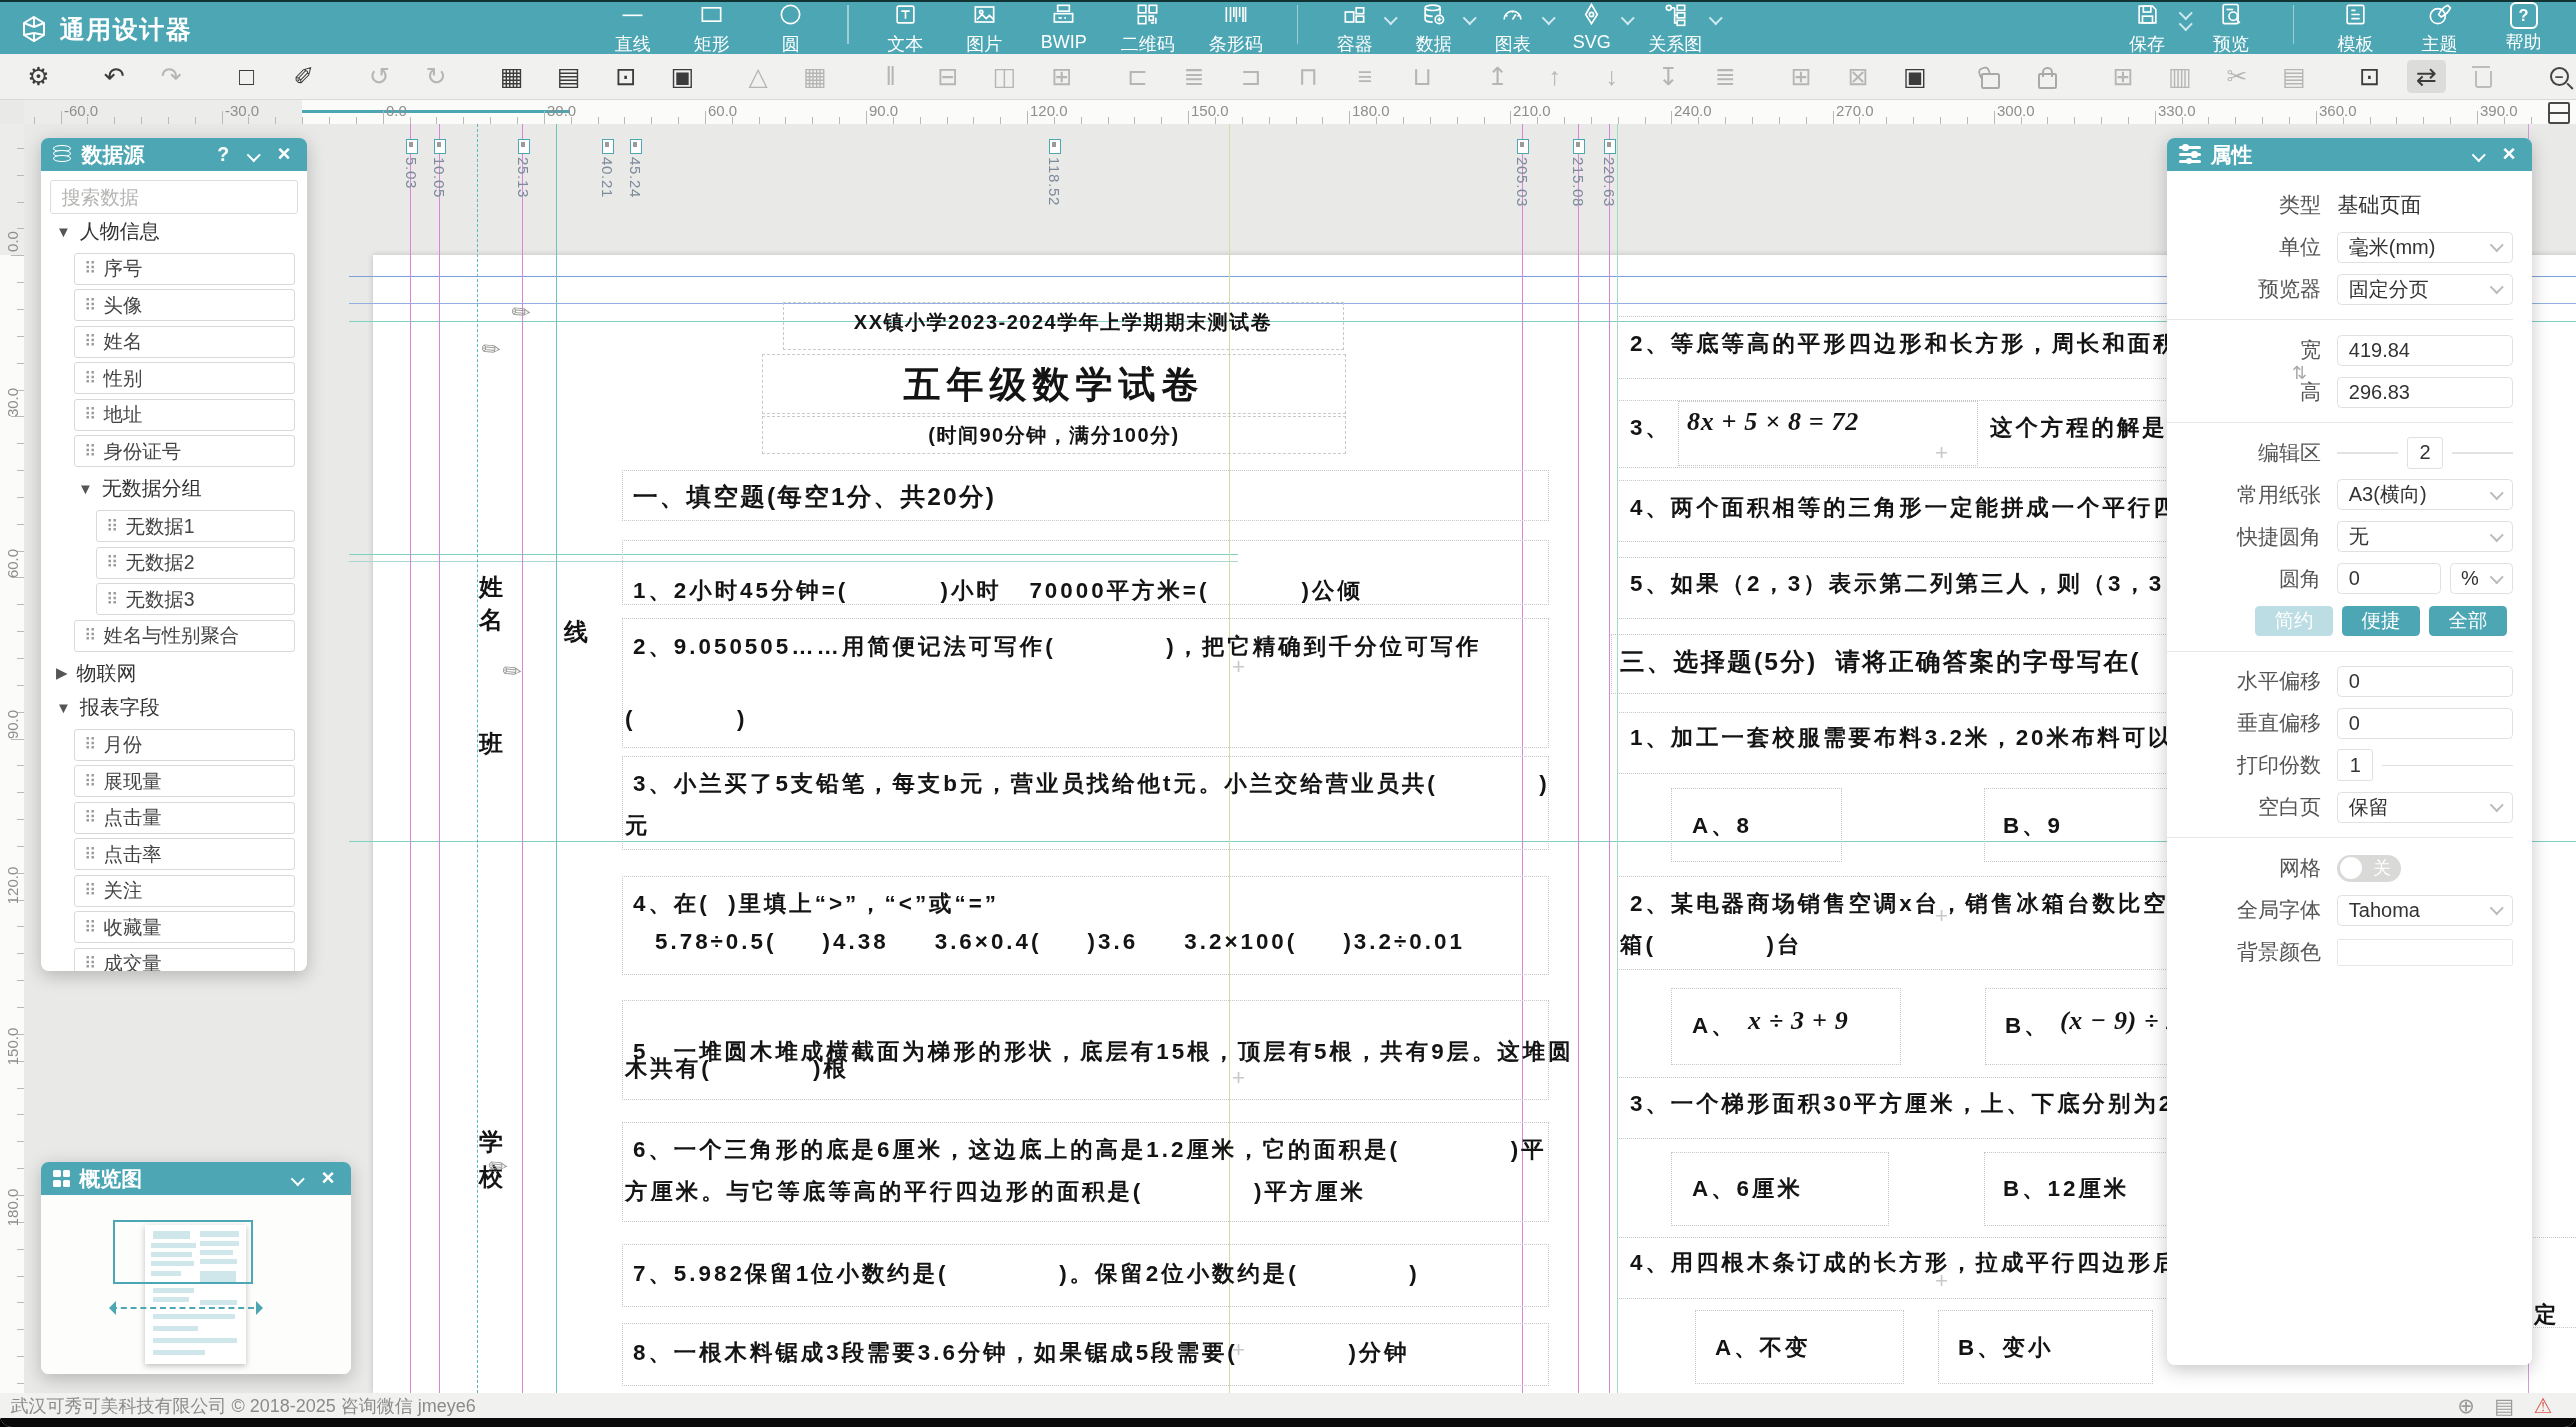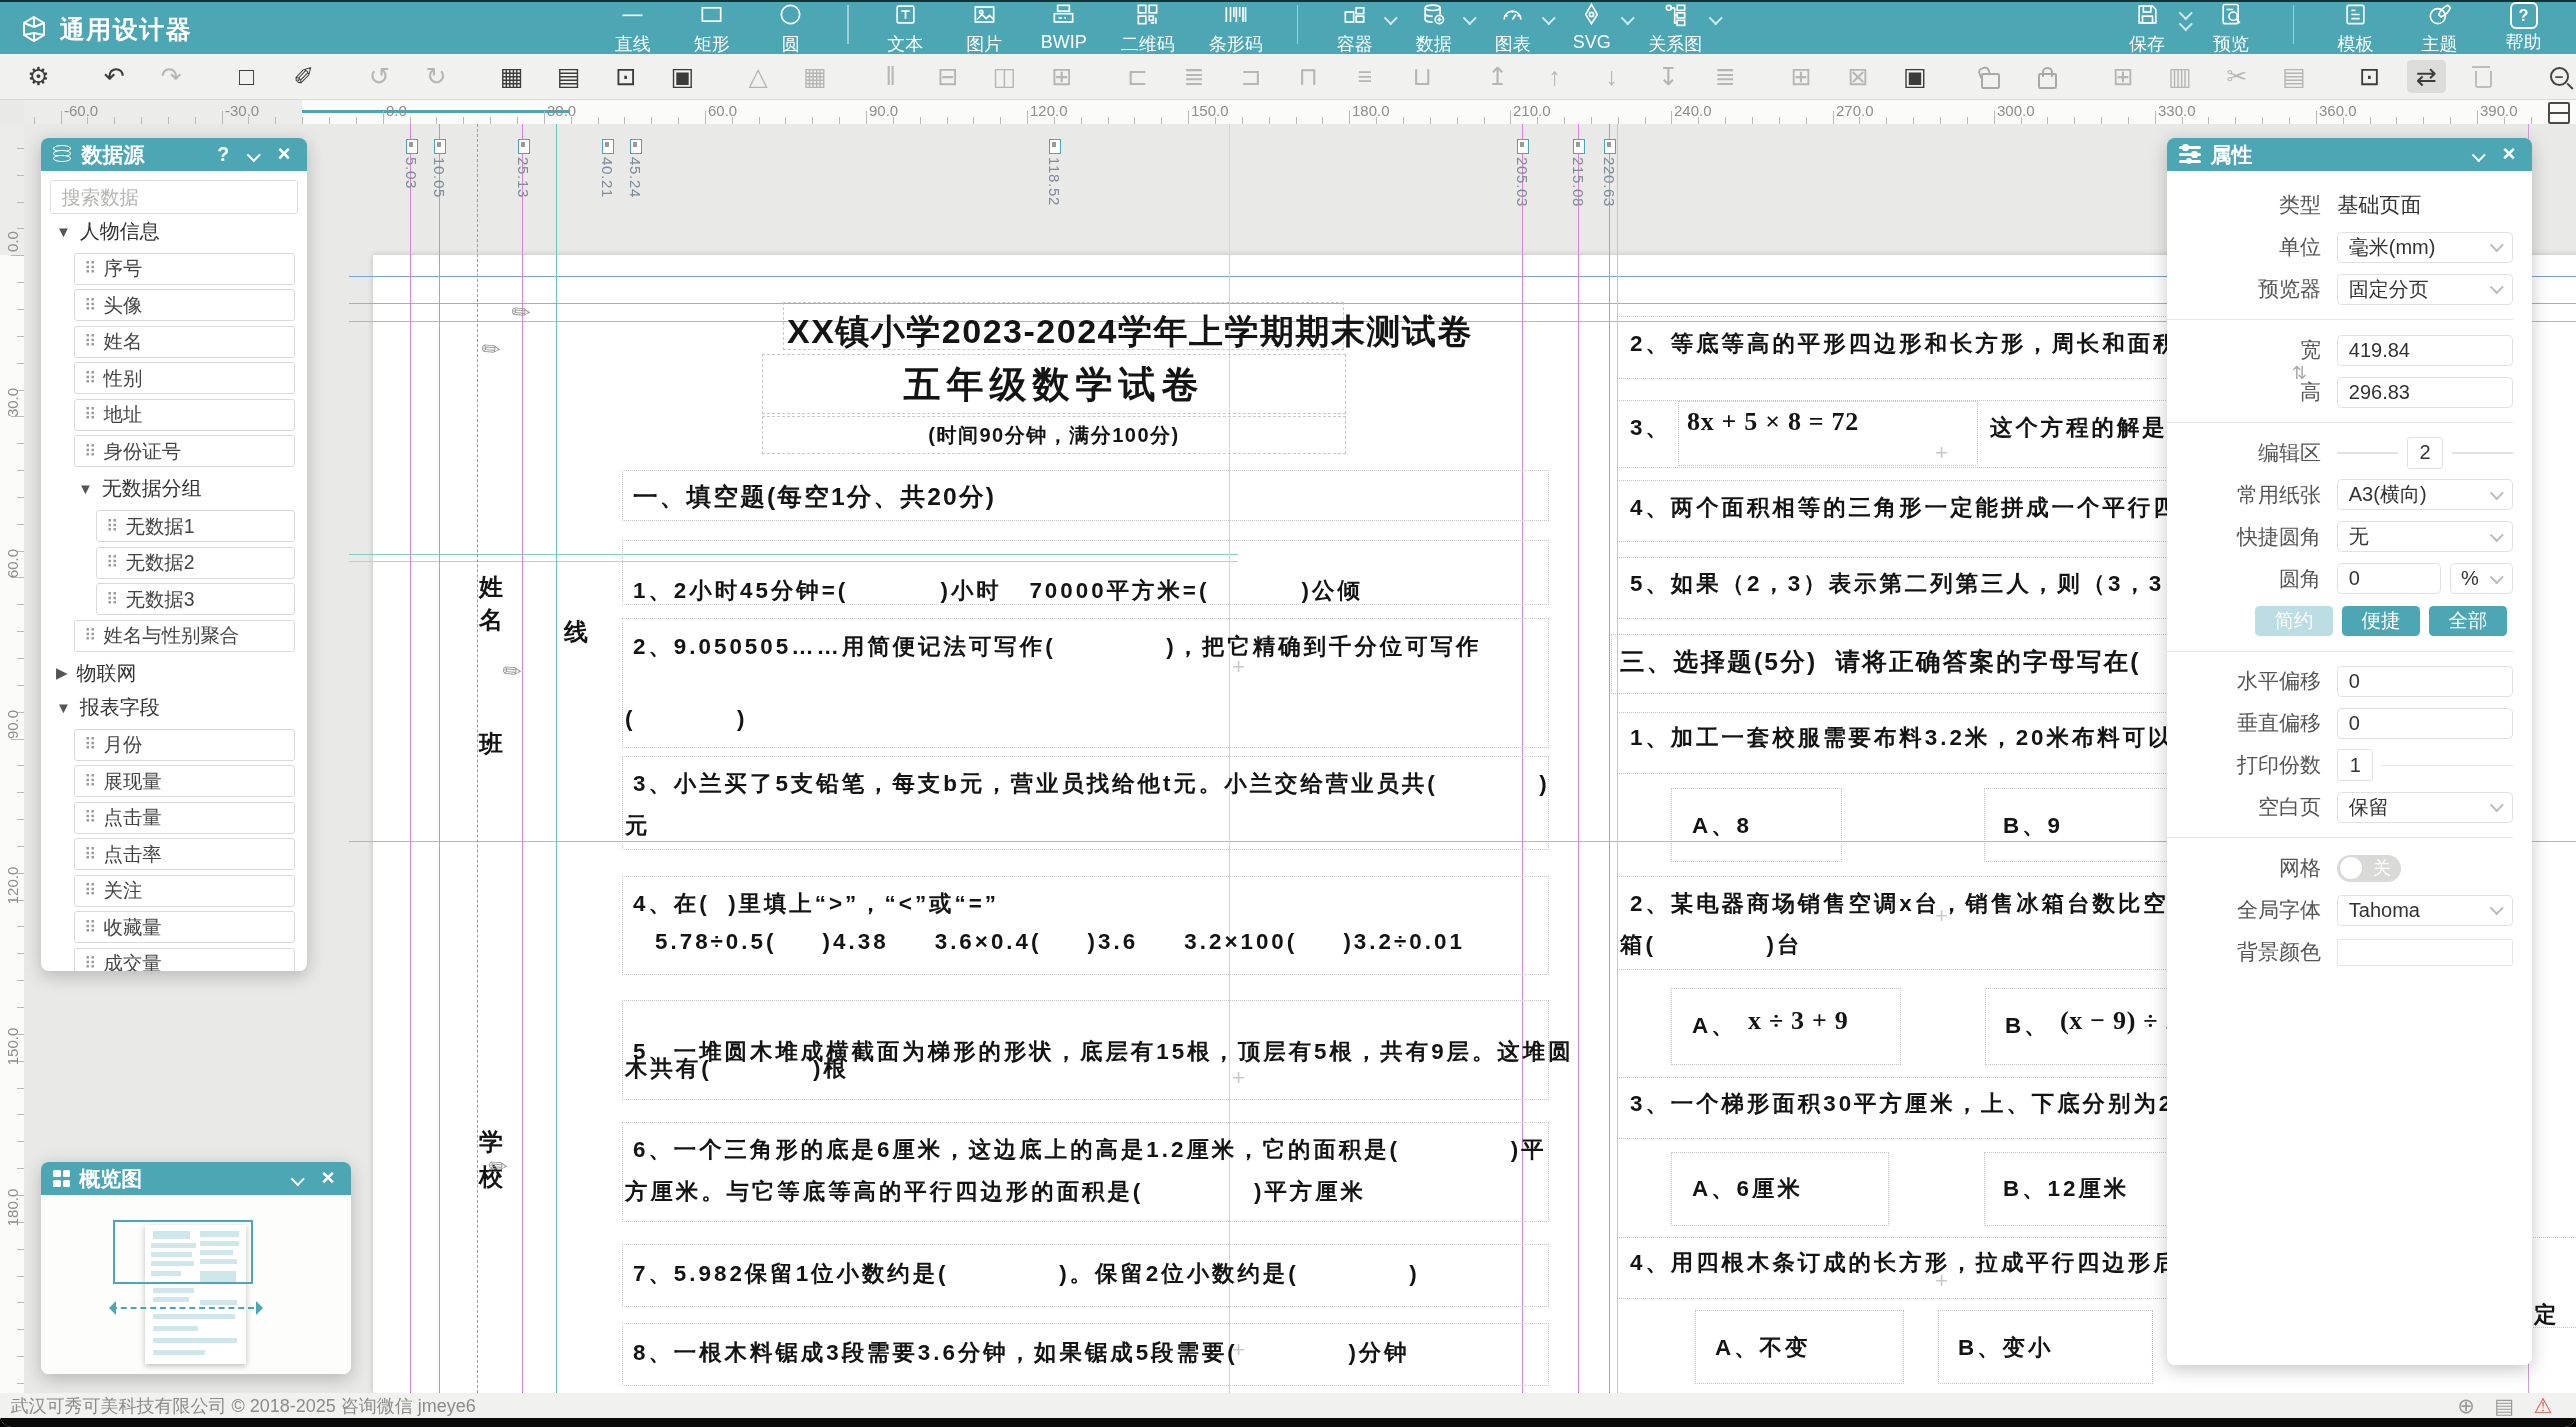--- a/index.html
+++ b/index.html
@@ -39,26 +39,26 @@
   .lblh{position:absolute;top:1.5px;font-size:15px;color:#8e8e8c;}
   .ruler-v{position:absolute;left:0;top:124px;width:24px;height:1295px;background:#ececeb;z-index:30;overflow:hidden;}
   .ruler-v .doc{position:absolute;top:131px;bottom:0;left:0;right:0;background:#fbfbfa;}
   .tickv{position:absolute;right:0;height:0.7px;background:#b9b9b7;}
   .lblv{position:absolute;left:-10.4px;font-size:15px;color:#8e8e8c;transform:rotate(-90deg);transform-origin:center;width:45px;text-align:center;}
   .corner{position:absolute;right:6px;top:2.2px;width:18px;height:18px;border:2.2px solid #4a4a48;border-radius:2.2px;background:linear-gradient(#0000 45%,#4a4a48 45%,#4a4a48 55%,#0000 55%);}
   
   #canvas{position:absolute;left:24px;top:124px;right:0;bottom:34px;background:#e9e9e8;z-index:1;overflow:hidden;}
   .paper{position:absolute;left:349px;top:131px;width:2227px;height:1138px;background:#fff;box-shadow:0 0 6px rgba(0,0,0,.18);}
   .cv-text{position:absolute;white-space:pre;color:#141414;}
-  .t1{font-size:34px;font-weight:800;text-align:center;letter-spacing:1.5px;}
+  .t1{font-size:20px;font-weight:800;text-align:center;letter-spacing:1.5px;}
   .t2{font-size:37px;font-weight:800;text-align:center;letter-spacing:6px;}
   .sub{font-size:20px;font-weight:600;text-align:center;letter-spacing:1.5px;}
   .sec{font-size:24.6px;font-weight:800;letter-spacing:2.2px;}
   .q{font-size:22.4px;font-weight:700;letter-spacing:3px;}
-  .math{font-family:"Liberation Serif","DejaVu Serif",serif;font-weight:600;font-size:26px;letter-spacing:0.7px;}
+  .math{font-family:"Liberation Serif","DejaVu Serif",serif;font-style:italic;font-weight:600;font-size:26px;letter-spacing:0.7px;}
   .cv-box{position:absolute;border:0.7px dotted #c7c7c5;}
   .cv-box.dash{border:1.5px dashed #c9c9c7;}
   .gv{position:absolute;width:0.7px;top:0;bottom:0;}
   .gh{position:absolute;height:0.7px;}
   .marker{position:absolute;width:9.7px;height:12.7px;border:1.5px solid #4da6b4;background:#fff;top:15px;}
   .marker:after{content:'';position:absolute;left:2.2px;top:2.2px;width:3.7px;height:5.2px;background:#9a9a98;}
   .mlabel{position:absolute;top:33px;font-size:15px;color:#7c8a9a;writing-mode:vertical-rl;letter-spacing:0.7px;}
   .side-ch{position:absolute;font-size:24px;font-weight:800;color:#141414;}
   .pencil{position:absolute;font-size:22.4px;color:#9a9a98;}
   .plus{position:absolute;font-size:22.4px;color:#c9c9c7;font-weight:400;}

